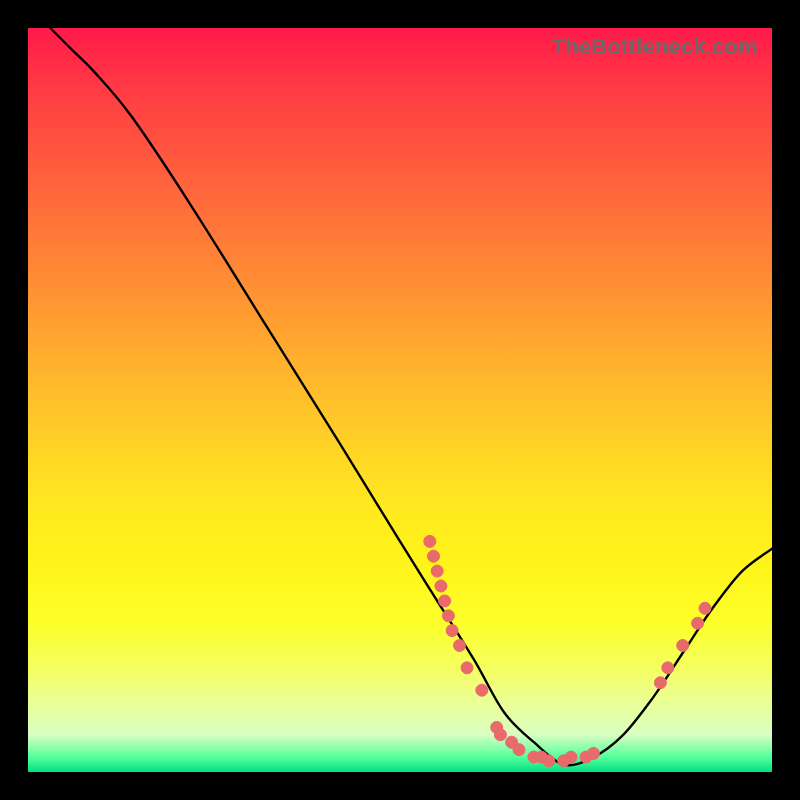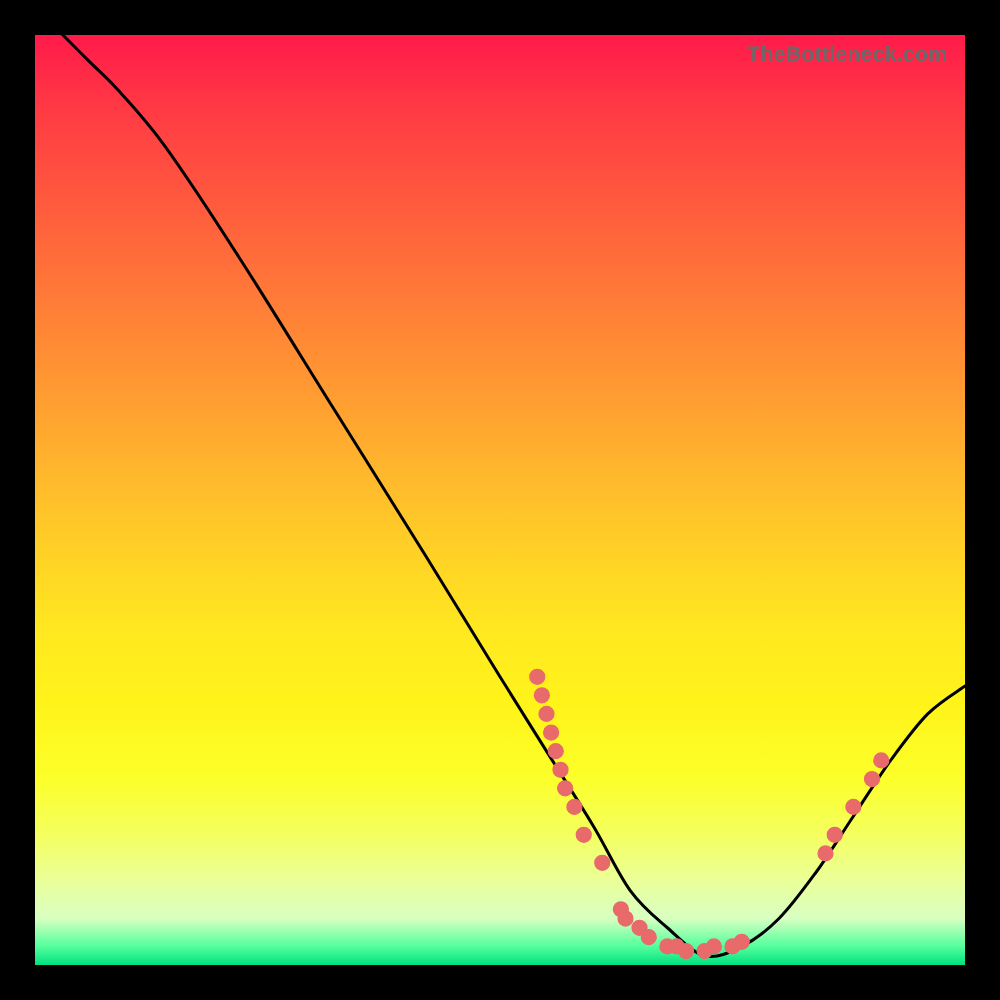--- a/index.html
+++ b/index.html
@@ -33,21 +33,21 @@
       #d8ffc2 95%,
       #54ff9c 98%,
       #00e080 100%
     );
   }
   .watermark {
     position: absolute;
     top: 6px;
     right: 14px;
     color: #6a6a6a;
-    font-size: 17px;
+    font-size: 22px;
     font-weight: 600;
     letter-spacing: 0.2px;
   }
   svg.curve {
     position: absolute;
     left: 0;
     top: 0;
     width: 744px;
     height: 744px;
   }

